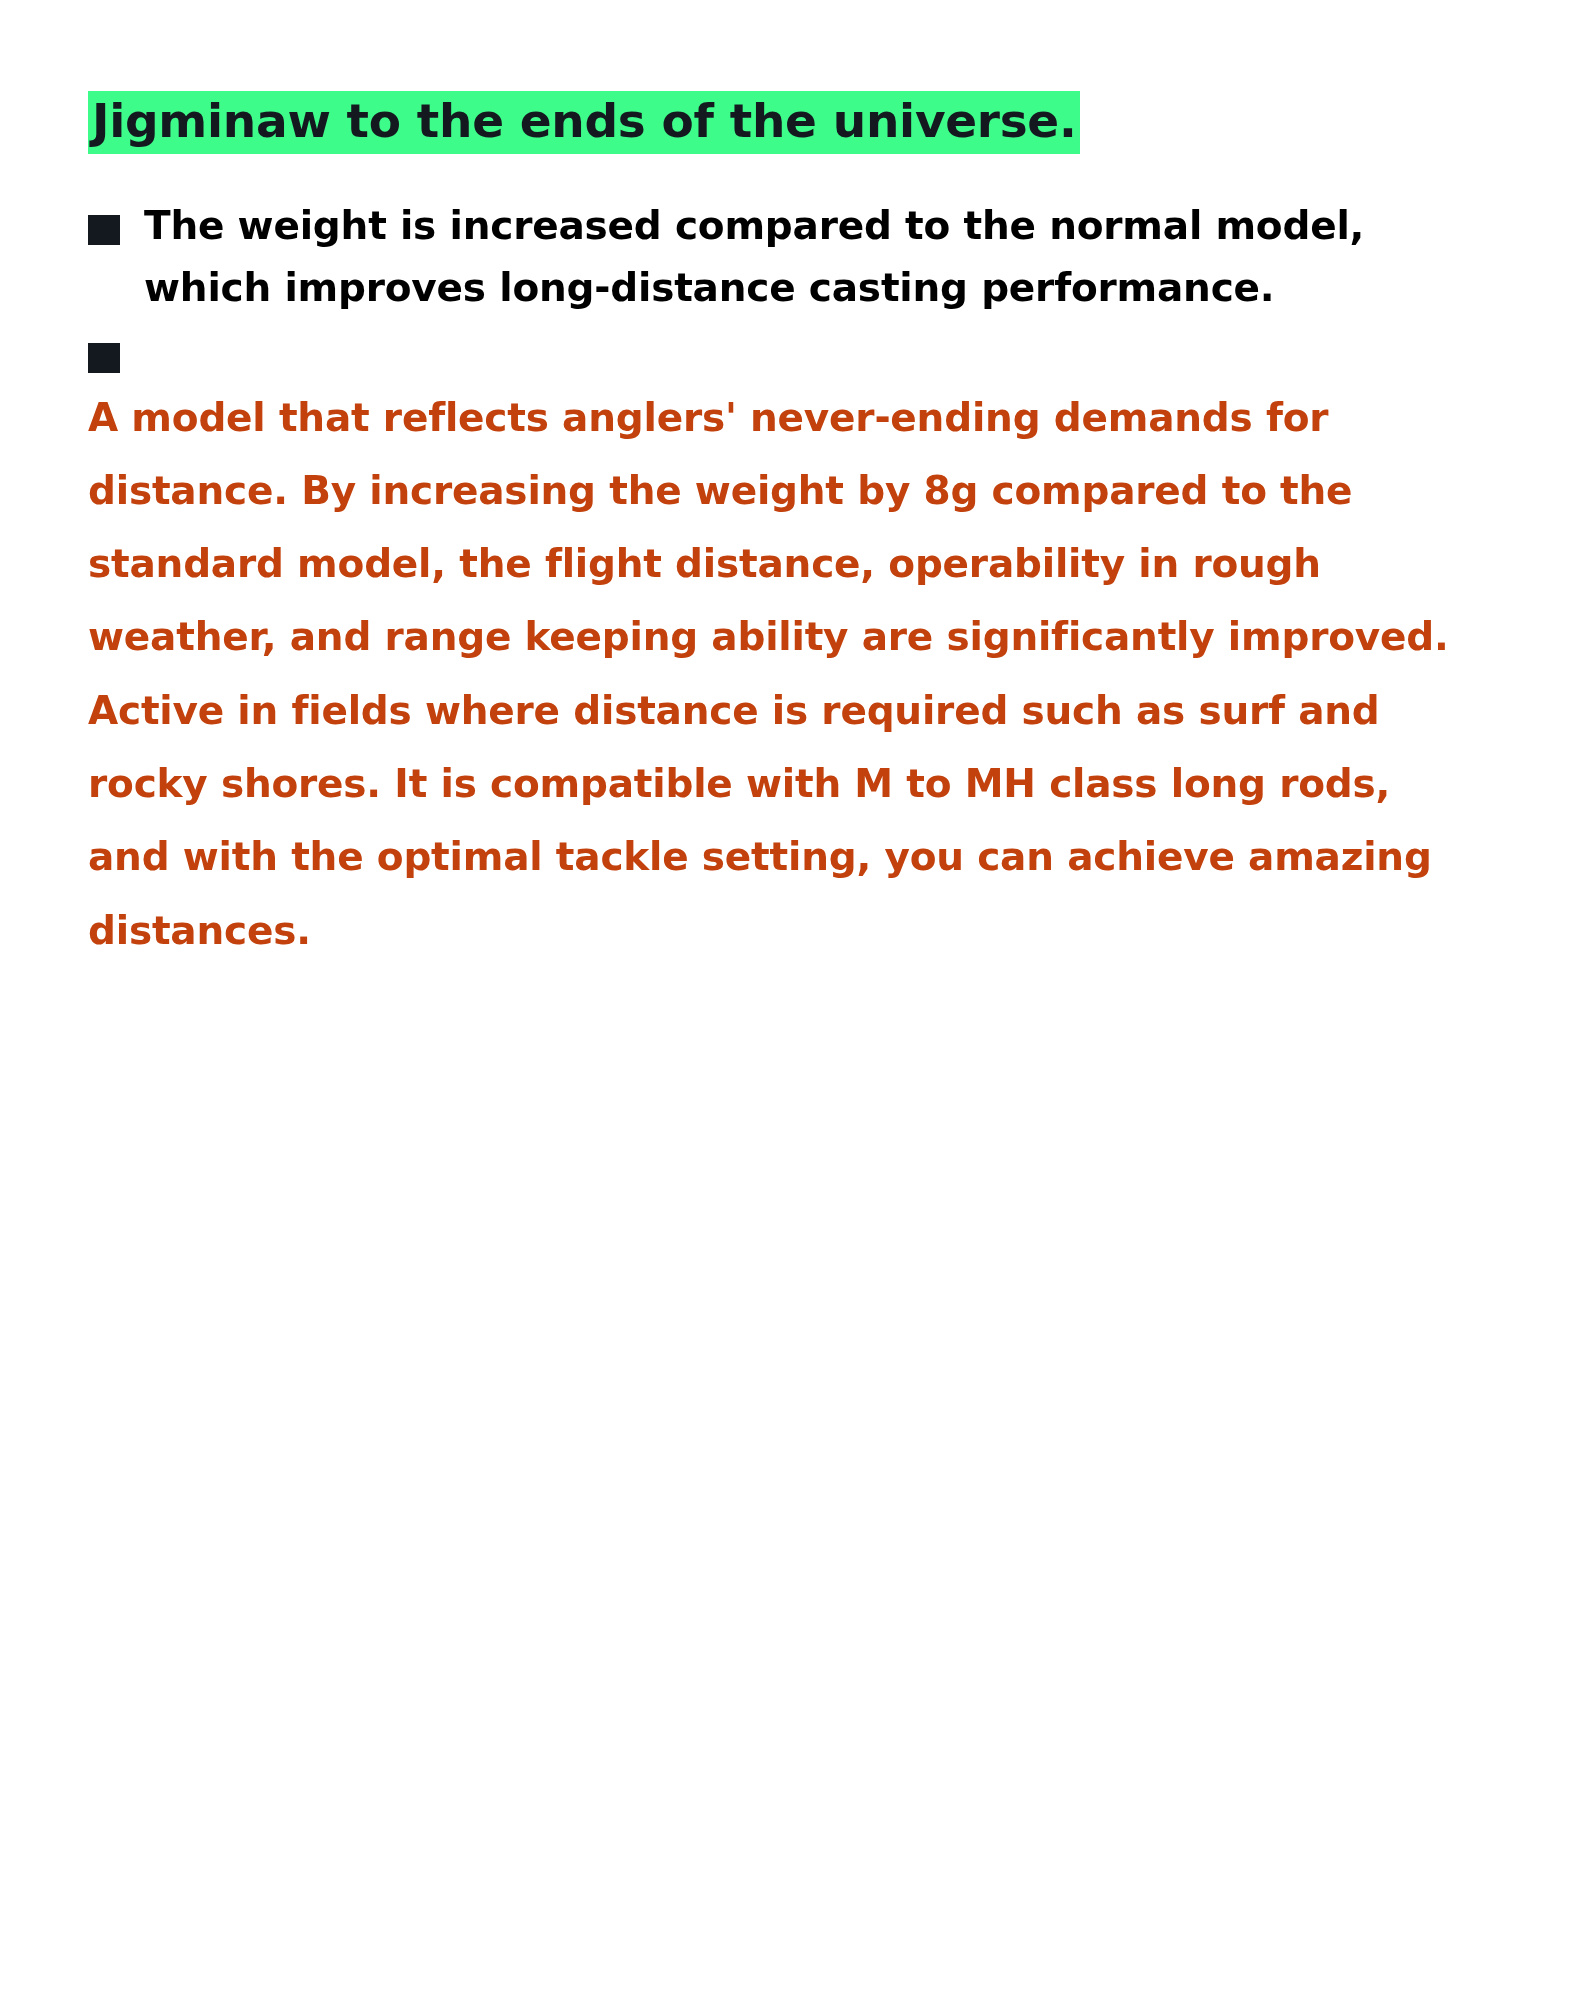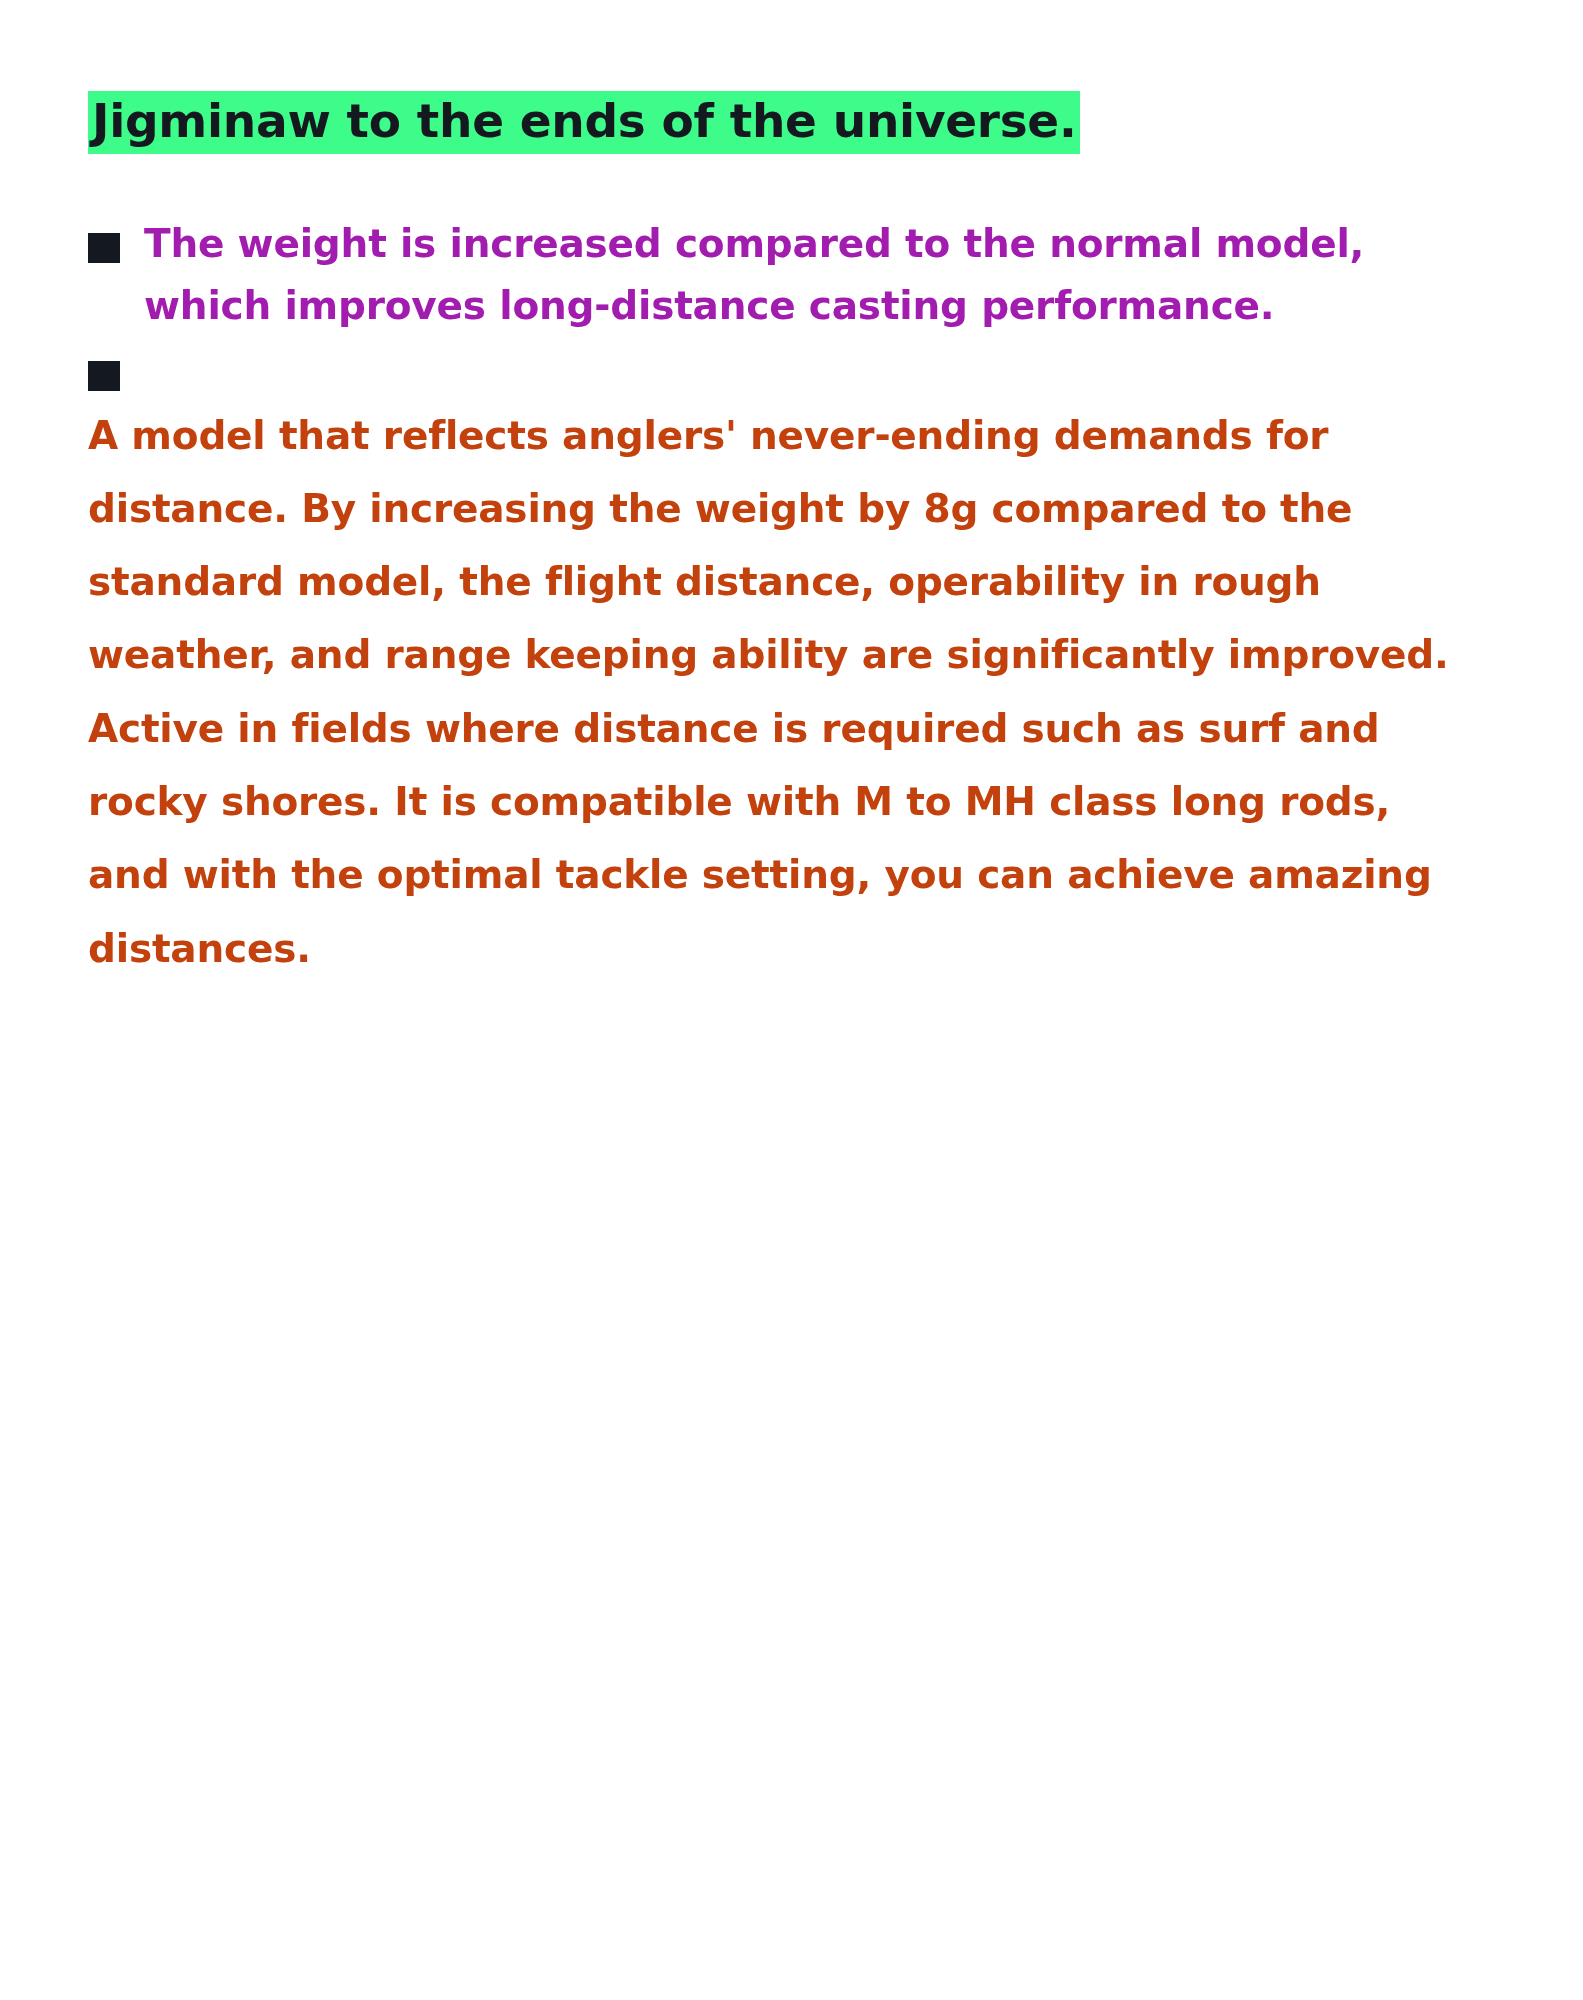--- a/index.html
+++ b/index.html
@@ -16,21 +16,21 @@
     -webkit-font-smoothing: antialiased;
   }
   .page {
     box-sizing: border-box;
     width: 1583px;
     min-height: 2000px;
     padding: 92px 100px 60px 88px;
     background: #ffffff;
   }
   .title-wrap {
-    margin: 0 0 64px 0;
+    margin: 0 0 46px 0;
     line-height: 1.0;
   }
   .title {
     display: inline;
     font-size: 47px;
     font-weight: 700;
     letter-spacing: -0.3px;
     line-height: 1.22;
     color: #14181f;
     background: #3dfc8a;
@@ -43,21 +43,21 @@
     margin: 0 0 62px 0;
     padding: 0;
   }
   .bullet-item {
     position: relative;
     display: block;
     font-size: 39px;
     font-weight: 700;
     line-height: 1.58;
     letter-spacing: -0.2px;
-    color: #a21caf;
+    color: #000000;
     padding-left: 56px;
     margin: 0 0 4px 0;
   }
   .bullet-item .sq {
     position: absolute;
     left: 0;
     top: 20px;
     width: 32px;
     height: 30px;
     background: #14181f;

